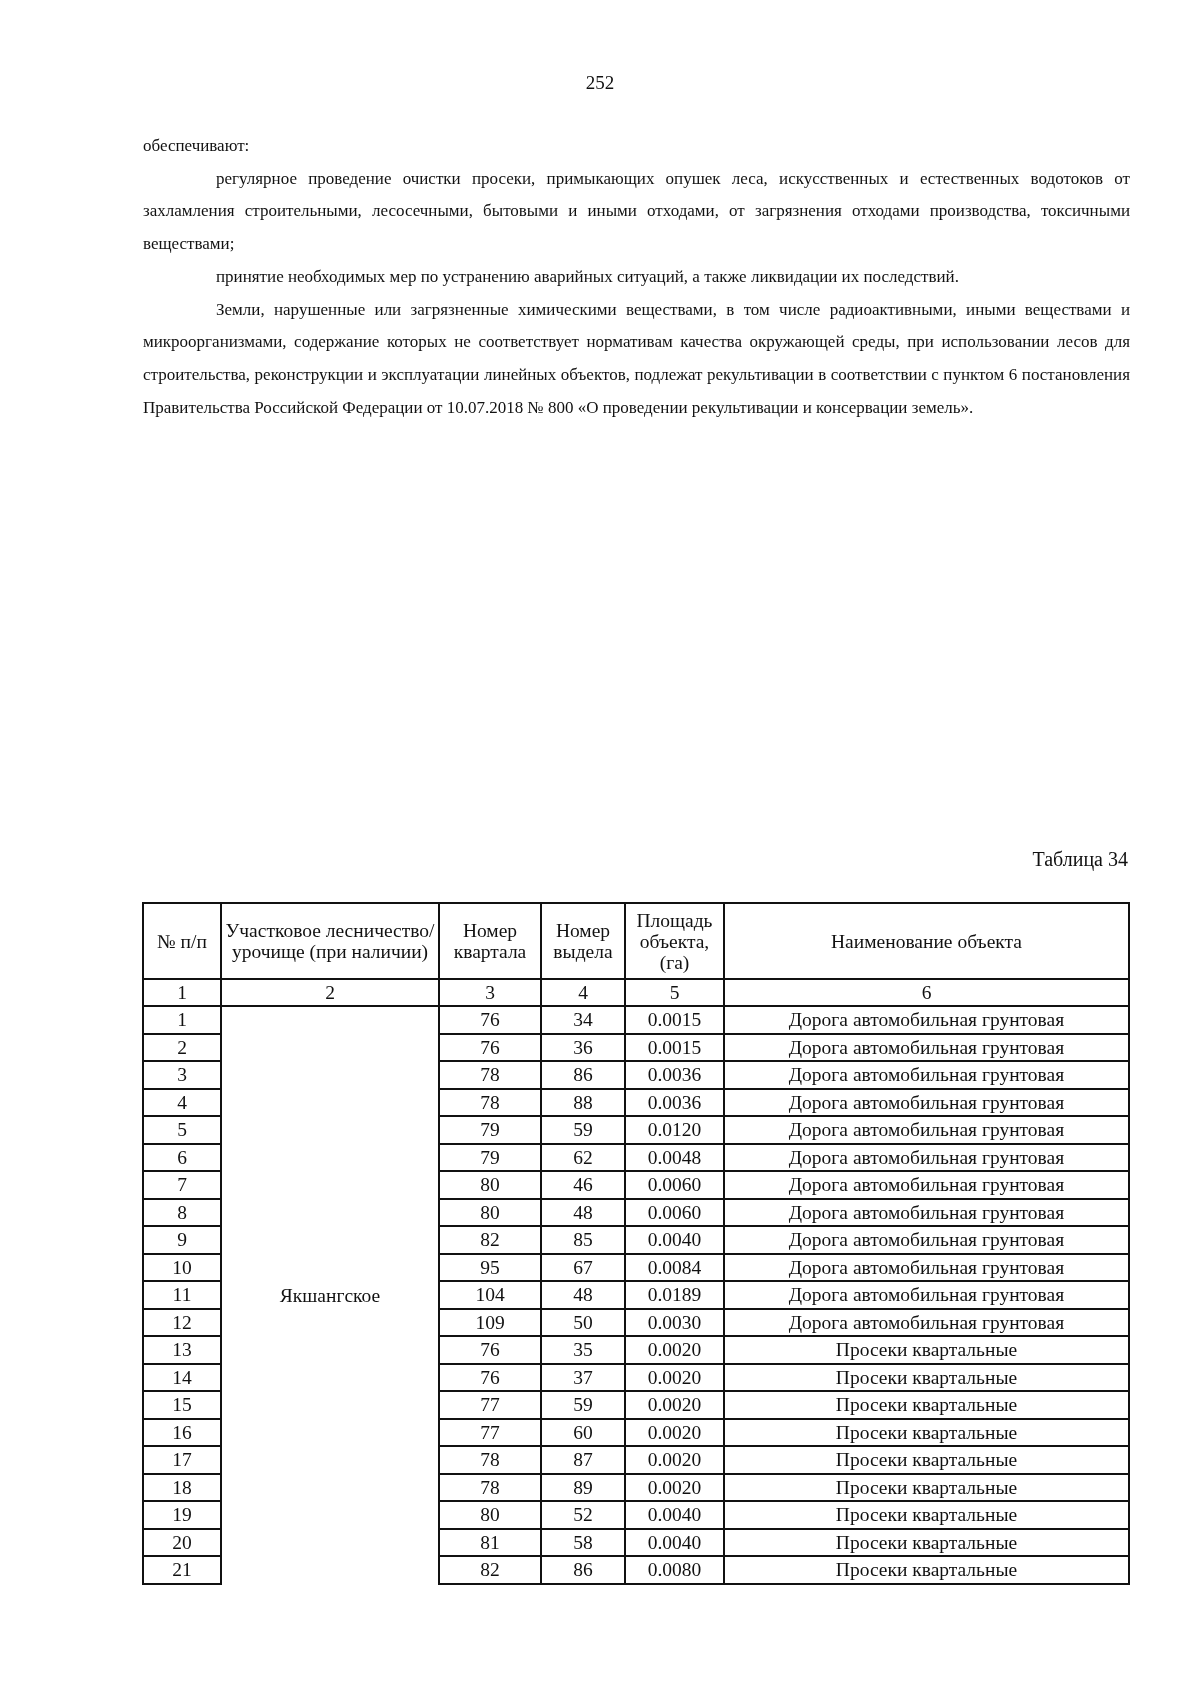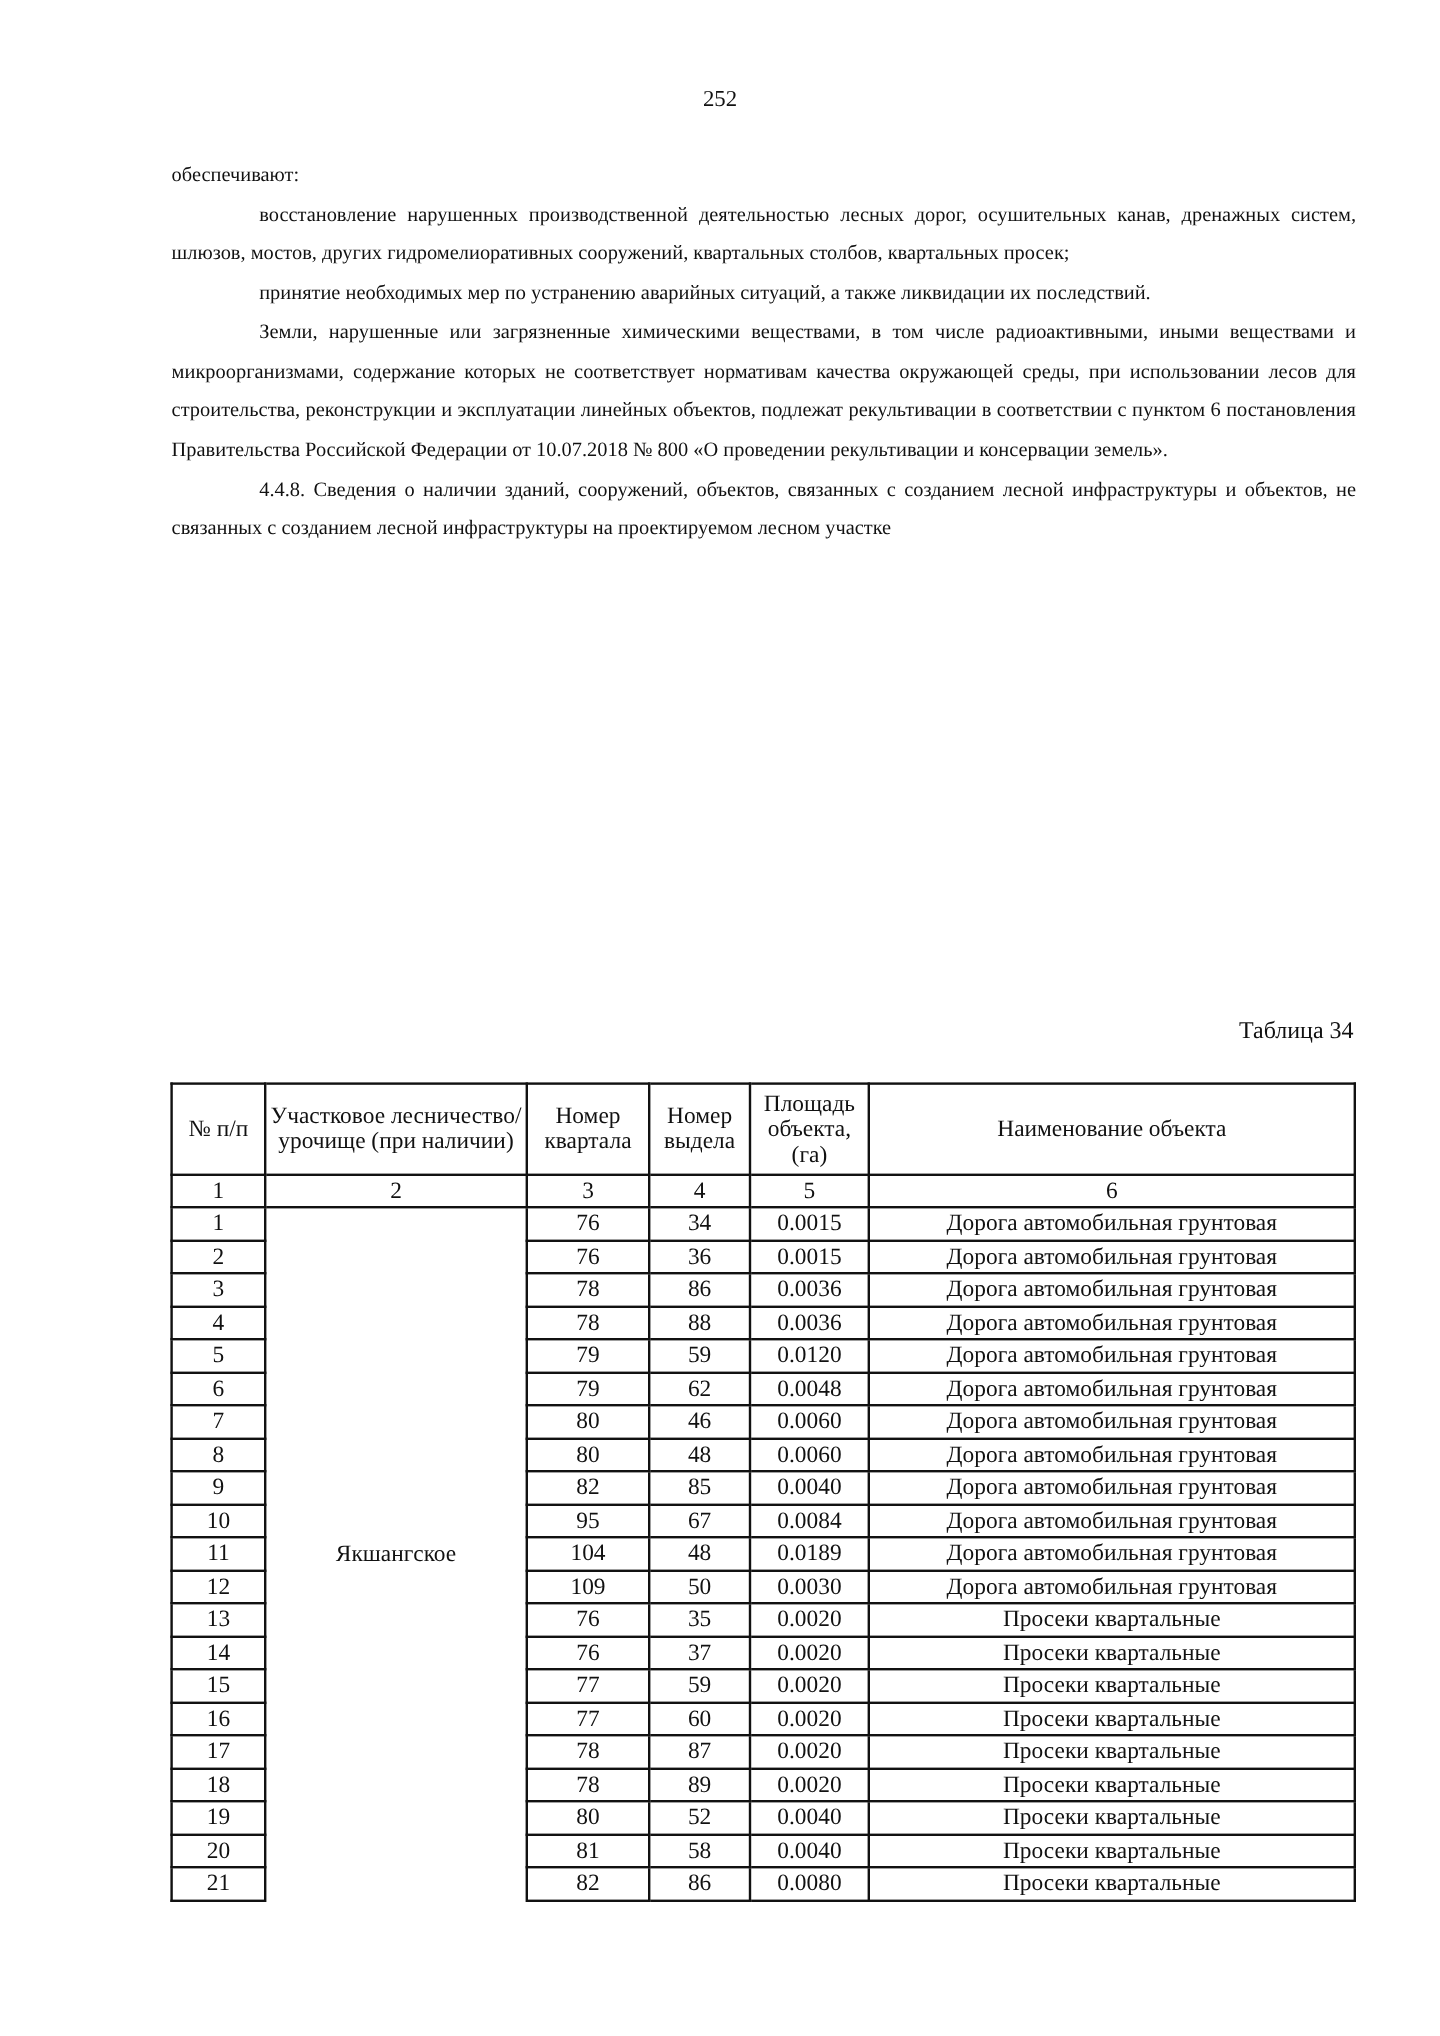--- a/index.html
+++ b/index.html
@@ -20,24 +20,23 @@
   .c1 { width: 78px; } .c2 { width: 218px; } .c3 { width: 102px; } .c4 { width: 84px; }
   .c5 { width: 99px; } .c6 { width: auto; }
 </style>
 </head>
 <body>
 
 <div class="page-num">252</div>
 
 <div class="body-text" id="body-text">
     <p>обеспечивают:</p>
-    <p class="indent">восстановление нарушенных производственной деятельностью лесных дорог, осушительных канав, дренажных систем, шлюзов, мостов, других гидромелиоративных сооружений, квартальных столбов, квартальных просек;</p>
+    <p class="indent">регулярное проведение очистки просеки, примыкающих опушек леса, искусственных и естественных водотоков от захламления строительными, лесосечными, бытовыми и иными отходами, от загрязнения отходами производства, токсичными веществами;</p>
     <p class="indent">принятие необходимых мер по устранению аварийных ситуаций, а также ликвидации их последствий.</p>
     <p class="indent">Земли, нарушенные или загрязненные химическими веществами, в том числе радиоактивными, иными веществами и микроорганизмами, содержание которых не соответствует нормативам качества окружающей среды, при использовании лесов для строительства, реконструкции и эксплуатации линейных объектов, подлежат рекультивации в соответствии с пунктом 6 постановления Правительства Российской Федерации от 10.07.2018 № 800 «О проведении рекультивации и консервации земель».</p>
-    <p class="indent">4.4.8. Сведения о наличии зданий, сооружений, объектов, связанных с созданием лесной инфраструктуры и объектов, не связанных с созданием лесной инфраструктуры на проектируемом лесном участке</p>
   </div>
 
 <div class="table-caption">Таблица 34</div>
 
 <table class="obj">
   <colgroup>
     <col class="c1">
       <col class="c2">
       <col class="c3">
       <col class="c4">

